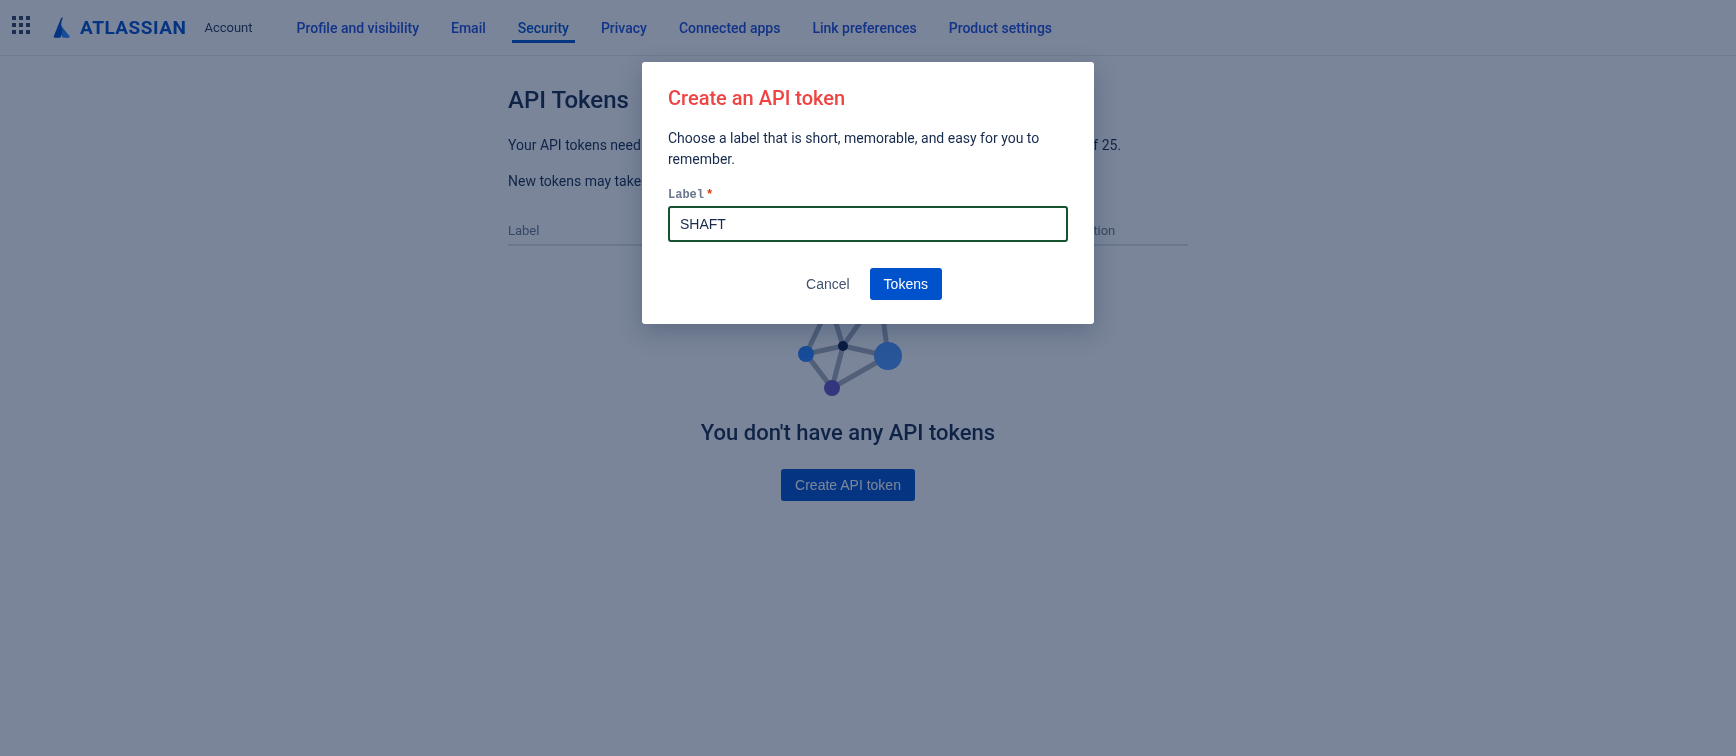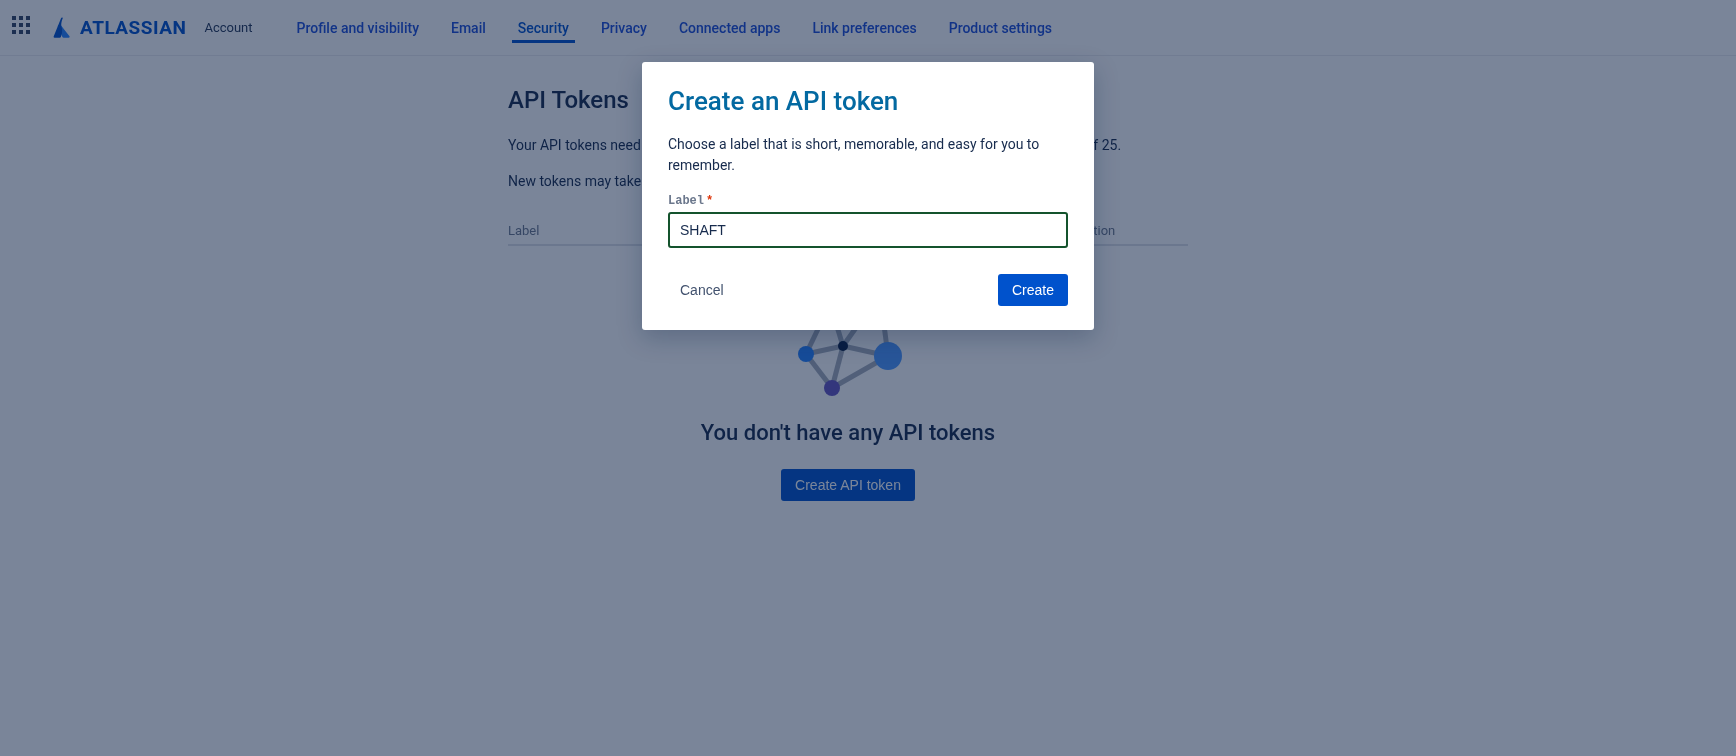--- a/index.html
+++ b/index.html
@@ -151,23 +151,23 @@
     }
     .modal {
       background: #fff;
       border-radius: 3px;
       width: 452px;
       margin-top: 62px;
       padding: 24px 26px;
       box-shadow: 0 8px 24px rgba(9,30,66,0.25);
     }
     .modal-title {
-      font-size: 26px;
-      font-weight: 500;
-      color: #0369a1;
+      font-size: 20px;
+      font-weight: 500;
+      color: #ef4444;
       margin-bottom: 18px;
     }
     .modal-desc {
       font-size: 14px;
       color: #172B4D;
       line-height: 1.5;
       margin-bottom: 18px;
     }
     .field-label {
       font-size: 12px;
@@ -195,21 +195,21 @@
       color: #6B778C;
       margin-top: 14px;
       line-height: 1.6;
     }
     .terms a {
       color: #0052CC;
       text-decoration: none;
     }
     .modal-actions {
       display: flex;
-      justify-content: space-between;
+      justify-content: center;
       gap: 8px;
       margin-top: 26px;
     }
     .btn-subtle {
       background: transparent;
       color: #42526E;
       border: none;
       border-radius: 3px;
       padding: 8px 12px;
       font-size: 14px;
@@ -290,16 +290,16 @@
 <div class="overlay">
   <div class="modal">
     <h2 class="modal-title">Create an API token</h2>
     <p class="modal-desc">Choose a label that is short, memorable, and easy for you to remember.</p>
     <div class="field-label">
       <span>Label</span><span class="required">*</span>
     </div>
     <input class="text-input" type="text" value="SHAFT" style="">
     <div class="modal-actions">
       <button class="btn-subtle">Cancel</button>
-      <button class="btn-primary">Create</button>
+      <button class="btn-primary">Tokens</button>
     </div>
   </div>
 </div>
 
 </body></html>

